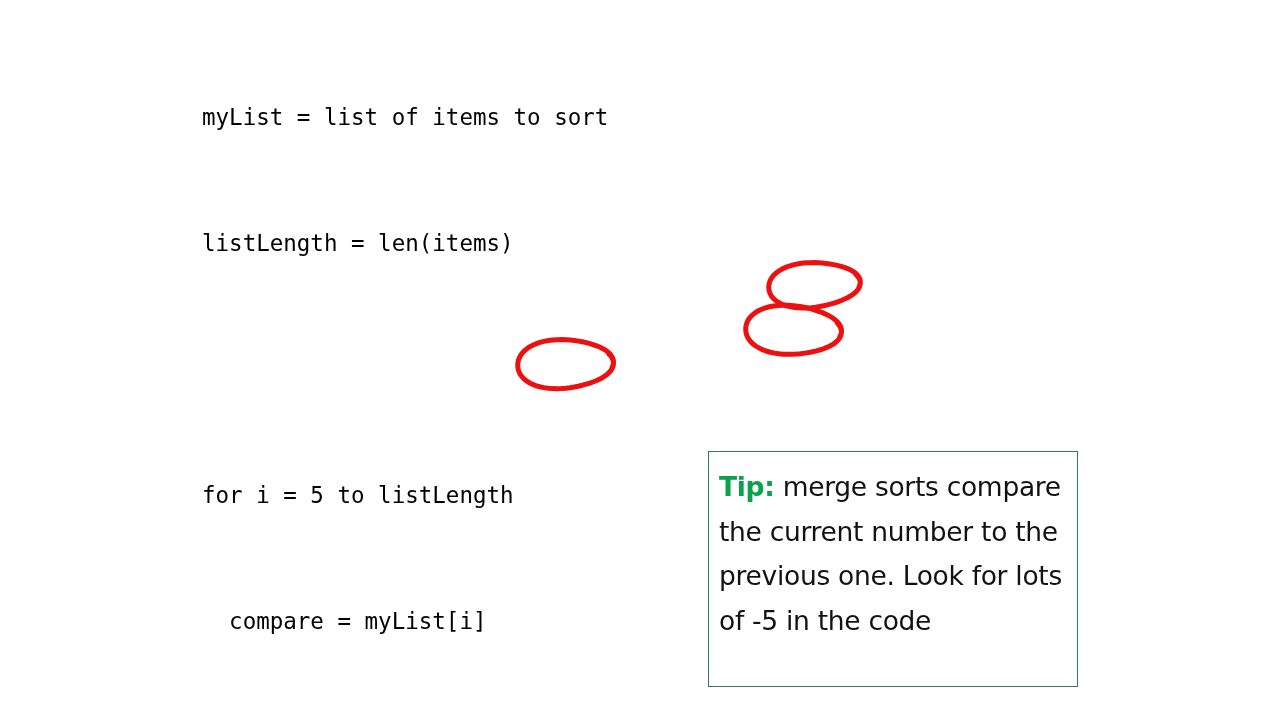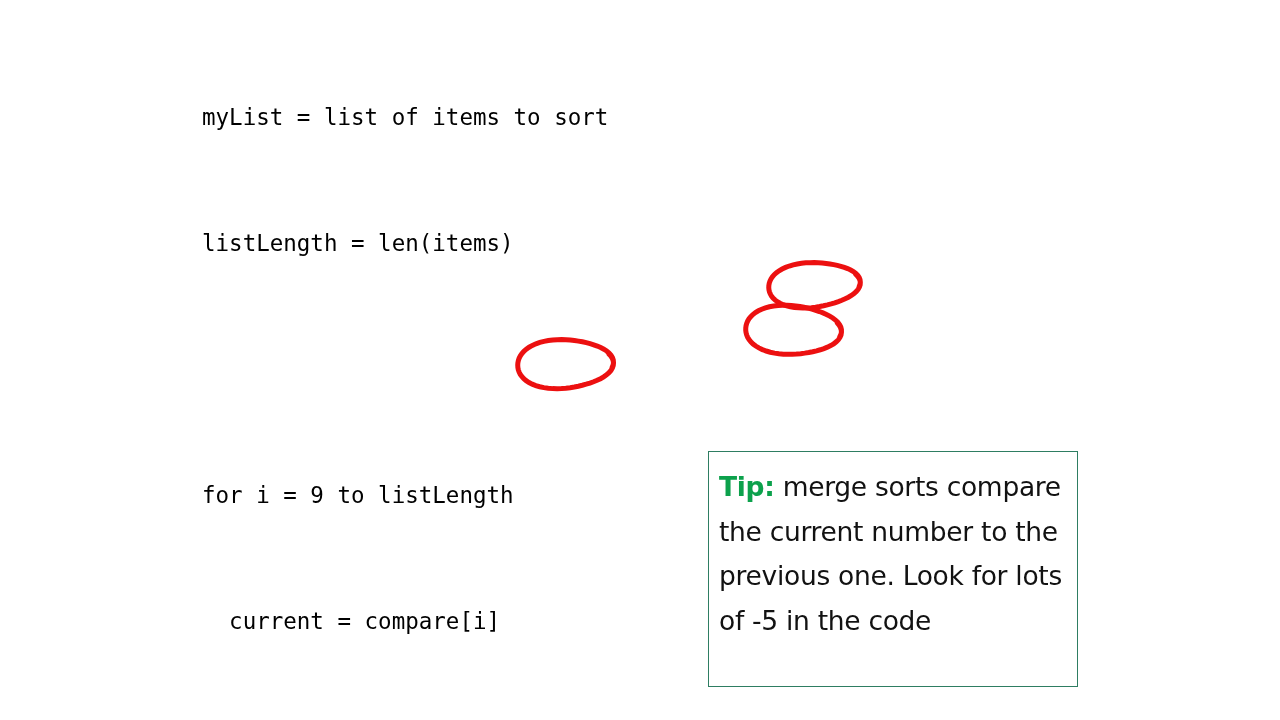--- a/index.html
+++ b/index.html
@@ -75,22 +75,22 @@
 </style>
 </head>
 <body>
 
 <div id="slide">
 
   <div id="code-block">
     <div class="code-line">myList = list of items to sort</div>
     <div class="code-line">listLength = len(items)</div>
     <div class="code-line blank"></div>
-    <div class="code-line">for i = 9 to listLength</div>
-    <div class="code-line">  current = compare[i]</div>
+    <div class="code-line">for i = 5 to listLength</div>
+    <div class="code-line">  compare = myList[i]</div>
     
     
     
     
     
     
     
     
     
   </div>

